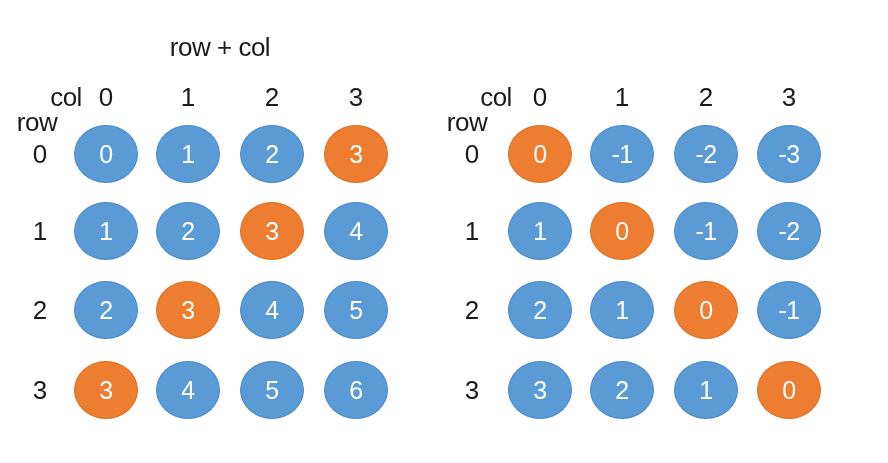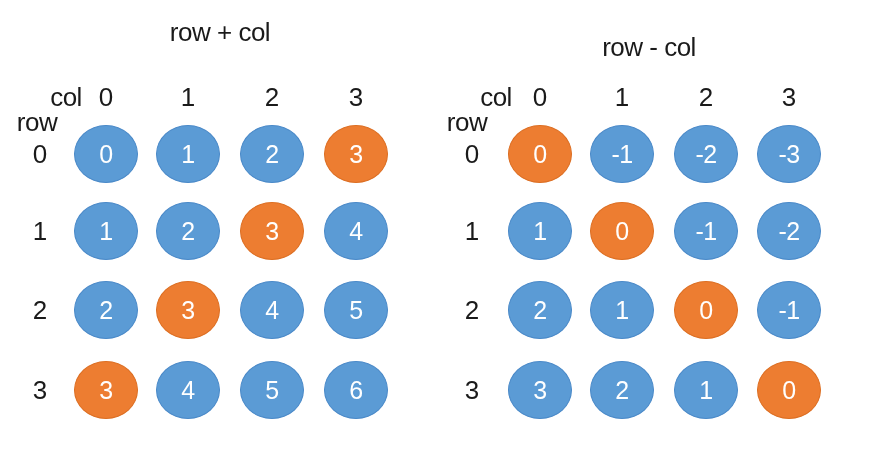--- a/index.html
+++ b/index.html
@@ -23,34 +23,33 @@
     transform:translate(-50%,-50%);
     display:flex; align-items:center; justify-content:center;
     box-sizing:border-box;
   }
   .cell.blue   { background:var(--blue,#5B9BD5);   border:1px solid var(--blue-edge,#4a89c8); }
   .cell.orange { background:var(--orange,#ED7D31); border:1px solid var(--orange-edge,#dc6e22); }
   .cell .val {
     color:var(--value-text,#ffffff); font-size:25px; letter-spacing:-0.5px;
   }
   
-  .t0   { left:220px; top:32px; }
+  .t0   { left:220px; top:47px; }
   .t1   { left:649px; top:47px; }
   .cl0  { left:66px;  top:97px; }
   .cl1  { left:496px; top:97px; }
   .rl0  { left:37px;  top:122px; }
   .rl1  { left:467px; top:122px; }
 </style>
 </head>
 <body>
 
 <div class="canvas" style="--bg: #ffffff; --label: #1a1a1a; --value-text: #ffffff; --blue: #5B9BD5; --blue-edge: #4a89c8; --orange: #ED7D31; --orange-edge: #dc6e22;">
 
   <div class="center title t0">row + col</div>
-  <div class="center title t1">row - col</div>
 
   <div class="center axis cl0">col</div>
   <div class="center axis rl0">row</div>
 
   <div class="center axis cl1">col</div>
   <div class="center axis rl1">row</div>
 
   <div id="grid-0">
       <div class="center hdr" style="left: 106px; top: 97px;">0</div>
       <div class="center hdr" style="left: 188px; top: 97px;">1</div>

